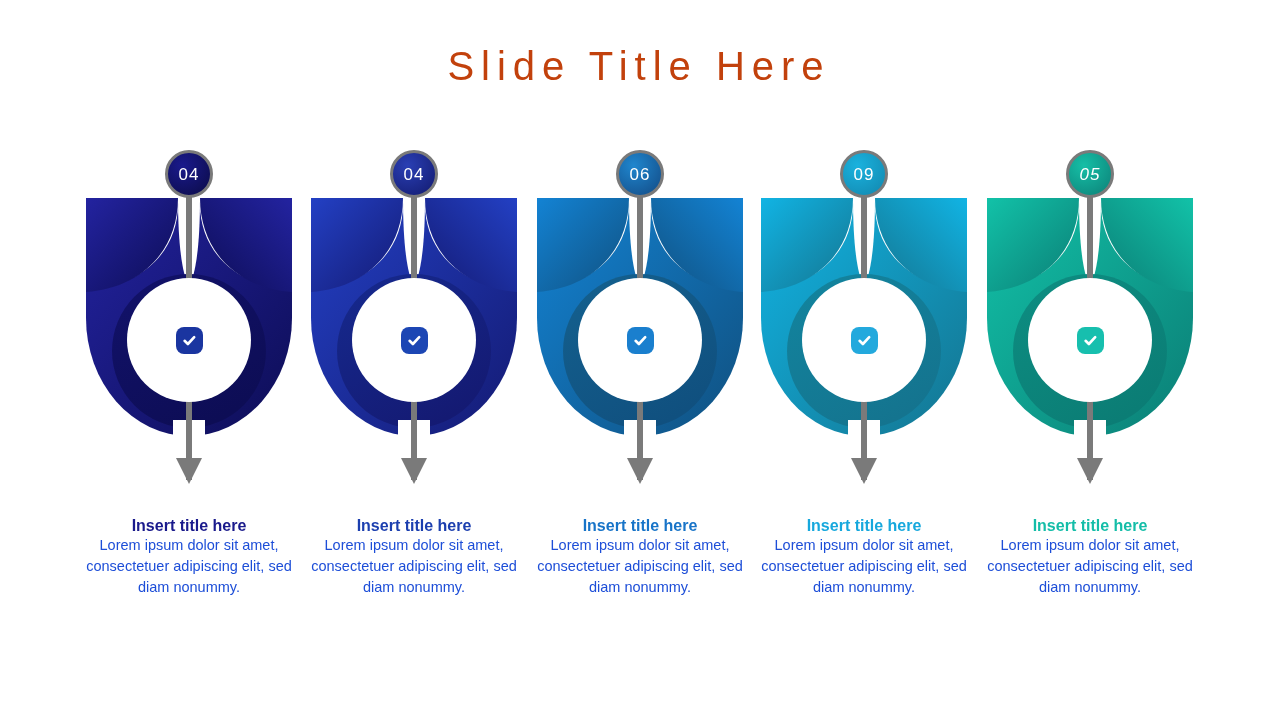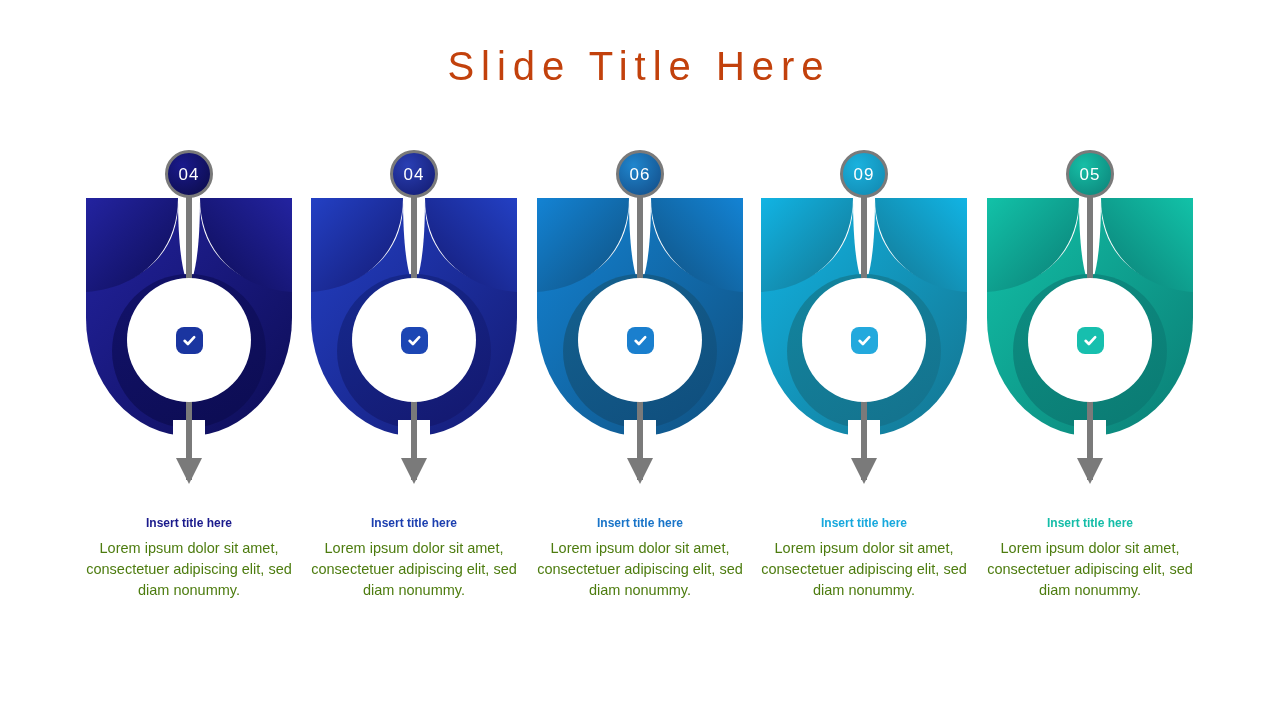--- a/index.html
+++ b/index.html
@@ -141,29 +141,28 @@
 
   
   .caption {
     position: absolute;
     top: 366px;
     left: 0;
     width: 226px;
     text-align: center;
   }
   .caption-title {
-    font-size: 12px;
+    font-size: 16px;
     font-weight: bold;
     line-height: 1.2;
-    margin-bottom: 8px;
   }
   .caption-body {
     font-size: 14.5px;
     font-weight: 400;
-    color: #4d7c0f;
+    color: #1d4ed8;
     line-height: 1.45;
     padding: 0 6px;
   }
 </style>
 </head>
 <body>
 
 <div id="slide">
 
   <div id="slide-title">Slide Title Here</div>
@@ -448,21 +447,21 @@
     <div class="hub">
       <div class="check-chip" style="background:#17bfae;">
         <svg width="17" height="17" viewBox="0 0 17 17" xmlns="http://www.w3.org/2000/svg">
           <path d="M3.6 8.8 L6.9 12.0 L13.2 5.2" fill="none" stroke="#ffffff" stroke-width="2.6" stroke-linecap="round" stroke-linejoin="round"></path>
         </svg>
       </div>
     </div>
 
     <div class="arrow-head"></div>
 
-    <div class="badge" style="background:radial-gradient(circle at 35% 30%, #16bfa6, #0c8077);">
+    <div class="badge" style="background:radial-gradient(circle at 35% 30%, #16bfa6, #0c8077);font-style:italic;">
       <span class="badge-num">05</span>
     </div>
 
     <div class="caption">
       <div class="caption-title" style="color:#14bda8;">Insert title here</div>
       <div class="caption-body">Lorem ipsum dolor sit amet, consectetuer adipiscing elit, sed diam nonummy.</div>
     </div>
   </div>
     </div>
 

